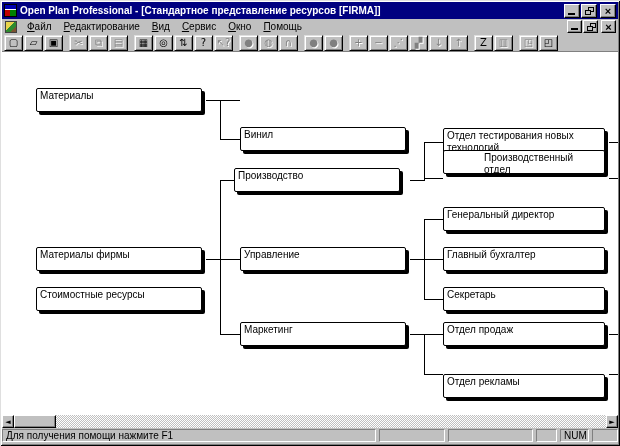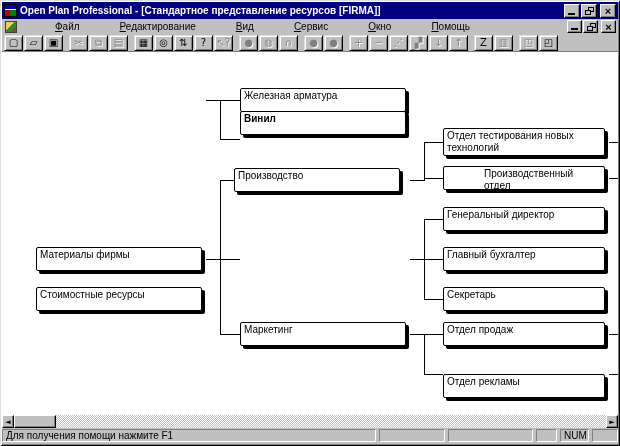--- a/index.html
+++ b/index.html
@@ -27,21 +27,21 @@
   .ic-rest{position:absolute;left:3px;top:2px;width:10px;height:9px;}
   .ic-rest i{position:absolute;border:1px solid #000;background:#c0c0c0;}
   .ic-rest .rb{left:3px;top:0;width:6px;height:5px;}
   .ic-rest .rf{left:0;top:3px;width:6px;height:5px;}
   
   .menubar{position:absolute;left:2px;top:19px;right:2px;height:15px;background:#c0c0c0;
     display:flex;align-items:center;padding:0 2px;}
   .mdi-icon{width:12px;height:12px;border:1px solid #404040;margin:0 4px 0 1px;flex:none;
     background:linear-gradient(135deg,#e8d44c 0 45%,#2e8b2e 45% 75%,#7a5230 75%);}
   .menu-items{display:flex;align-items:center;flex:1;}
-  .mi{padding:1px 6px;white-space:nowrap;margin-left:28px;}
+  .mi{padding:1px 6px;white-space:nowrap;}
   .mi u{text-decoration:underline;}
   .mwbtns .wbtn{width:15px;height:13px;}
   
   .toolbar{position:absolute;left:2px;top:34px;right:2px;height:18px;background:#c0c0c0;
     display:flex;align-items:center;gap:6px;padding:0 2px;
     border-bottom:1px solid #808080;box-shadow:0 1px 0 #fff;}
   .tgroup{display:flex;gap:1px;}
   .tbtn{width:19px;height:16px;background:#c0c0c0;border:1px solid;
     border-color:#dfdfdf #000 #000 #dfdfdf;
     box-shadow:inset 1px 1px 0 #fff, inset -1px -1px 0 #808080;
@@ -220,48 +220,49 @@
           <span class="tic">◰</span>
         </div>
       </div>
     </div>
 
   <div class="canvas">
       <div class="cline" style="left: 204px; top: 48px; width: 14px; height: 1px;"></div>
       <div class="cline" style="left: 218px; top: 48px; width: 1px; height: 40px;"></div>
       <div class="cline" style="left: 218px; top: 48px; width: 20px; height: 1px;"></div>
       <div class="cline" style="left: 218px; top: 87px; width: 20px; height: 1px;"></div>
-      <div class="tnode" style="left: 238px; top: 36px; width: 166px; height: 24px;">Железная арматура</div>
-      <div class="tnode" style="left: 238px; top: 59px; width: 166px; height: 24px; font-weight: bold;">Винил</div>
+      <div class="tnode" style="left: 34px; top: 36px; width: 166px; height: 24px;">Материалы</div>
+      <div class="tnode" style="left: 238px; top: 75px; width: 166px; height: 24px;">Винил</div>
       <div class="cline" style="left: 408px; top: 128px; width: 14px; height: 1px;"></div>
       <div class="cline" style="left: 422px; top: 90px; width: 1px; height: 39px;"></div>
       <div class="cline" style="left: 422px; top: 90px; width: 19px; height: 1px;"></div>
       <div class="cline" style="left: 422px; top: 126px; width: 19px; height: 1px;"></div>
       <div class="tnode" style="left: 232px; top: 116px; width: 166px; height: 24px;">Производство</div>
       <div class="cline" style="left: 204px; top: 207px; width: 14px; height: 1px;"></div>
       <div class="cline" style="left: 218px; top: 128px; width: 1px; height: 155px;"></div>
       <div class="cline" style="left: 218px; top: 128px; width: 20px; height: 1px;"></div>
       <div class="cline" style="left: 218px; top: 207px; width: 20px; height: 1px;"></div>
       <div class="cline" style="left: 218px; top: 282px; width: 20px; height: 1px;"></div>
       <div class="tnode" style="left: 34px; top: 195px; width: 166px; height: 24px;">Материалы фирмы</div>
       <div class="tnode" style="left: 34px; top: 235px; width: 166px; height: 24px;">Стоимостные ресурсы</div>
       <div class="cline" style="left: 408px; top: 207px; width: 14px; height: 1px;"></div>
       <div class="cline" style="left: 422px; top: 167px; width: 1px; height: 81px;"></div>
       <div class="cline" style="left: 422px; top: 167px; width: 19px; height: 1px;"></div>
       <div class="cline" style="left: 422px; top: 207px; width: 19px; height: 1px;"></div>
       <div class="cline" style="left: 422px; top: 247px; width: 19px; height: 1px;"></div>
+      <div class="tnode" style="left: 238px; top: 195px; width: 166px; height: 24px;">Управление</div>
       <div class="cline" style="left: 408px; top: 282px; width: 14px; height: 1px;"></div>
       <div class="cline" style="left: 422px; top: 282px; width: 1px; height: 41px;"></div>
       <div class="cline" style="left: 422px; top: 282px; width: 19px; height: 1px;"></div>
       <div class="cline" style="left: 422px; top: 322px; width: 19px; height: 1px;"></div>
       <div class="tnode" style="left: 238px; top: 270px; width: 166px; height: 24px;">Маркетинг</div>
       <div class="cline" style="left: 607px; top: 90px; width: 9px; height: 1px;"></div>
       <div class="tnode" style="left: 441px; top: 76px; width: 162px; height: 28px;">Отдел тестирования новых технологий</div>
       <div class="cline" style="left: 607px; top: 126px; width: 9px; height: 1px;"></div>
-      <div class="tnode" style="left: 441px; top: 114px; width: 162px; height: 24px; padding-left: 40px;">Производственный отдел</div>
+      <div class="tnode" style="left: 441px; top: 98px; width: 162px; height: 24px; padding-left: 40px;">Производственный отдел</div>
       <div class="tnode" style="left: 441px; top: 155px; width: 162px; height: 24px;">Генеральный директор</div>
       <div class="tnode" style="left: 441px; top: 235px; width: 162px; height: 24px;">Секретарь</div>
       <div class="tnode" style="left: 441px; top: 195px; width: 162px; height: 24px;">Главный бухгалтер</div>
       <div class="cline" style="left: 607px; top: 282px; width: 9px; height: 1px;"></div>
       <div class="tnode" style="left: 441px; top: 270px; width: 162px; height: 24px;">Отдел продаж</div>
       <div class="cline" style="left: 607px; top: 322px; width: 9px; height: 1px;"></div>
       <div class="tnode" style="left: 441px; top: 310px; width: 162px; height: 24px; margin-top: 12px;">Отдел рекламы</div>
     </div>
 
   <div class="hscroll">

